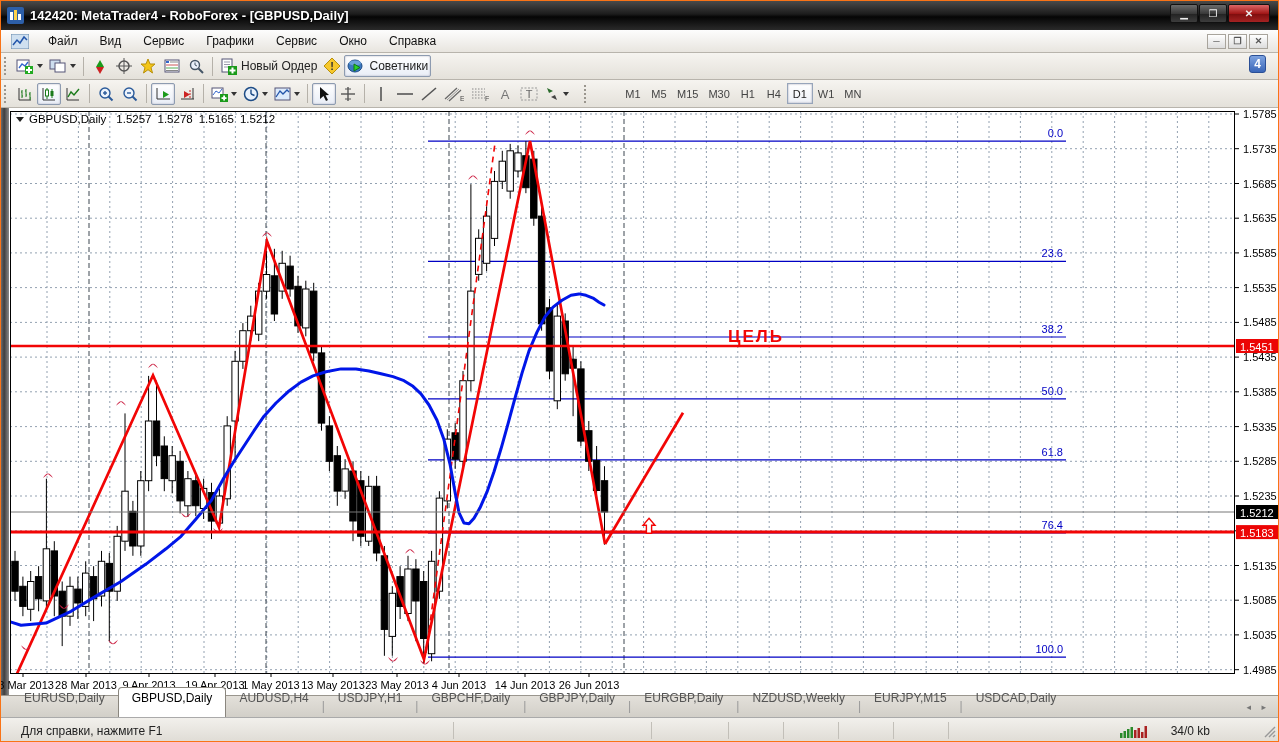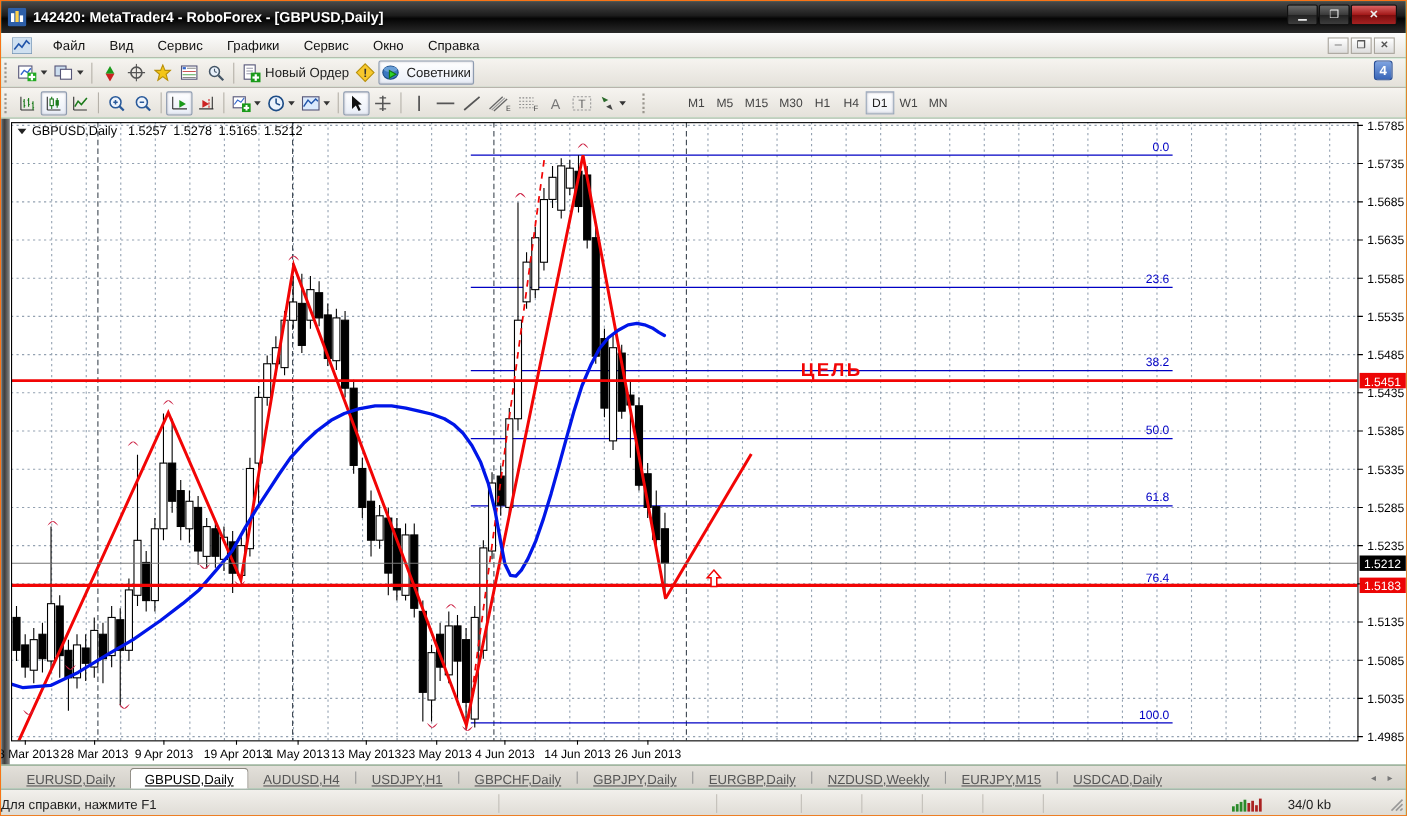--- a/index.html
+++ b/index.html
@@ -48,29 +48,29 @@
   .tfbtn.active{border:1px solid #97a5ba;background:linear-gradient(#fff,#eef1f7);color:#222;box-shadow:inset 0 0 2px #99a;}
   
   .chartarea{position:absolute;left:0;top:107px;width:1279px;height:587px;background:#fff;}
   .chartarea .frame-left{position:absolute;left:0;top:0;width:8px;height:100%;
     background:linear-gradient(90deg,#6b6b6b,#3f3f3f 40%,#8a8a8a);}
   .chartarea svg{position:absolute;left:0;top:0;}
   svg text{font-family:"Liberation Sans",sans-serif;}
   
   .tabbar{position:absolute;left:0;top:694px;width:100%;height:22px;background:linear-gradient(#e3e0da,#d2cfc8);
     border-top:1px solid #9a968e;display:flex;align-items:flex-end;padding-left:10px;font-size:12px;color:#555;}
-  .tab{padding:3px 13px 1px 13px;white-space:nowrap;text-decoration:underline;}
+  .tab{padding:3px 13px 12px 13px;white-space:nowrap;}
   .tab.active{background:#fff;border:1px solid #8a867e;border-bottom:none;border-radius:4px 4px 0 0;
     color:#000;margin-bottom:0;}
   .tabdiv{color:#999;padding-bottom:4px;}
   .tabscroll{position:absolute;right:8px;bottom:5px;font-size:9px;color:#777;letter-spacing:4px;}
   
   .statusbar{position:absolute;left:0;top:716px;width:100%;height:26px;background:linear-gradient(#f2f0ec,#dedbd4);
     border-top:1px solid #aaa;display:flex;align-items:center;font-size:12px;color:#222;}
-  .statusbar .help{padding-left:0;}
+  .statusbar .help{padding-left:20px;}
   .sdiv{position:absolute;top:4px;width:1px;height:17px;background:#c2bfb8;}
   .traffic-icon{position:absolute;right:128px;top:6px;}
   .kb{position:absolute;right:68px;top:6px;font-size:12px;}
   .resize-grip{position:absolute;right:2px;bottom:2px;}
 </style>
 </head>
 <body>
 
 <div class="window">
 

